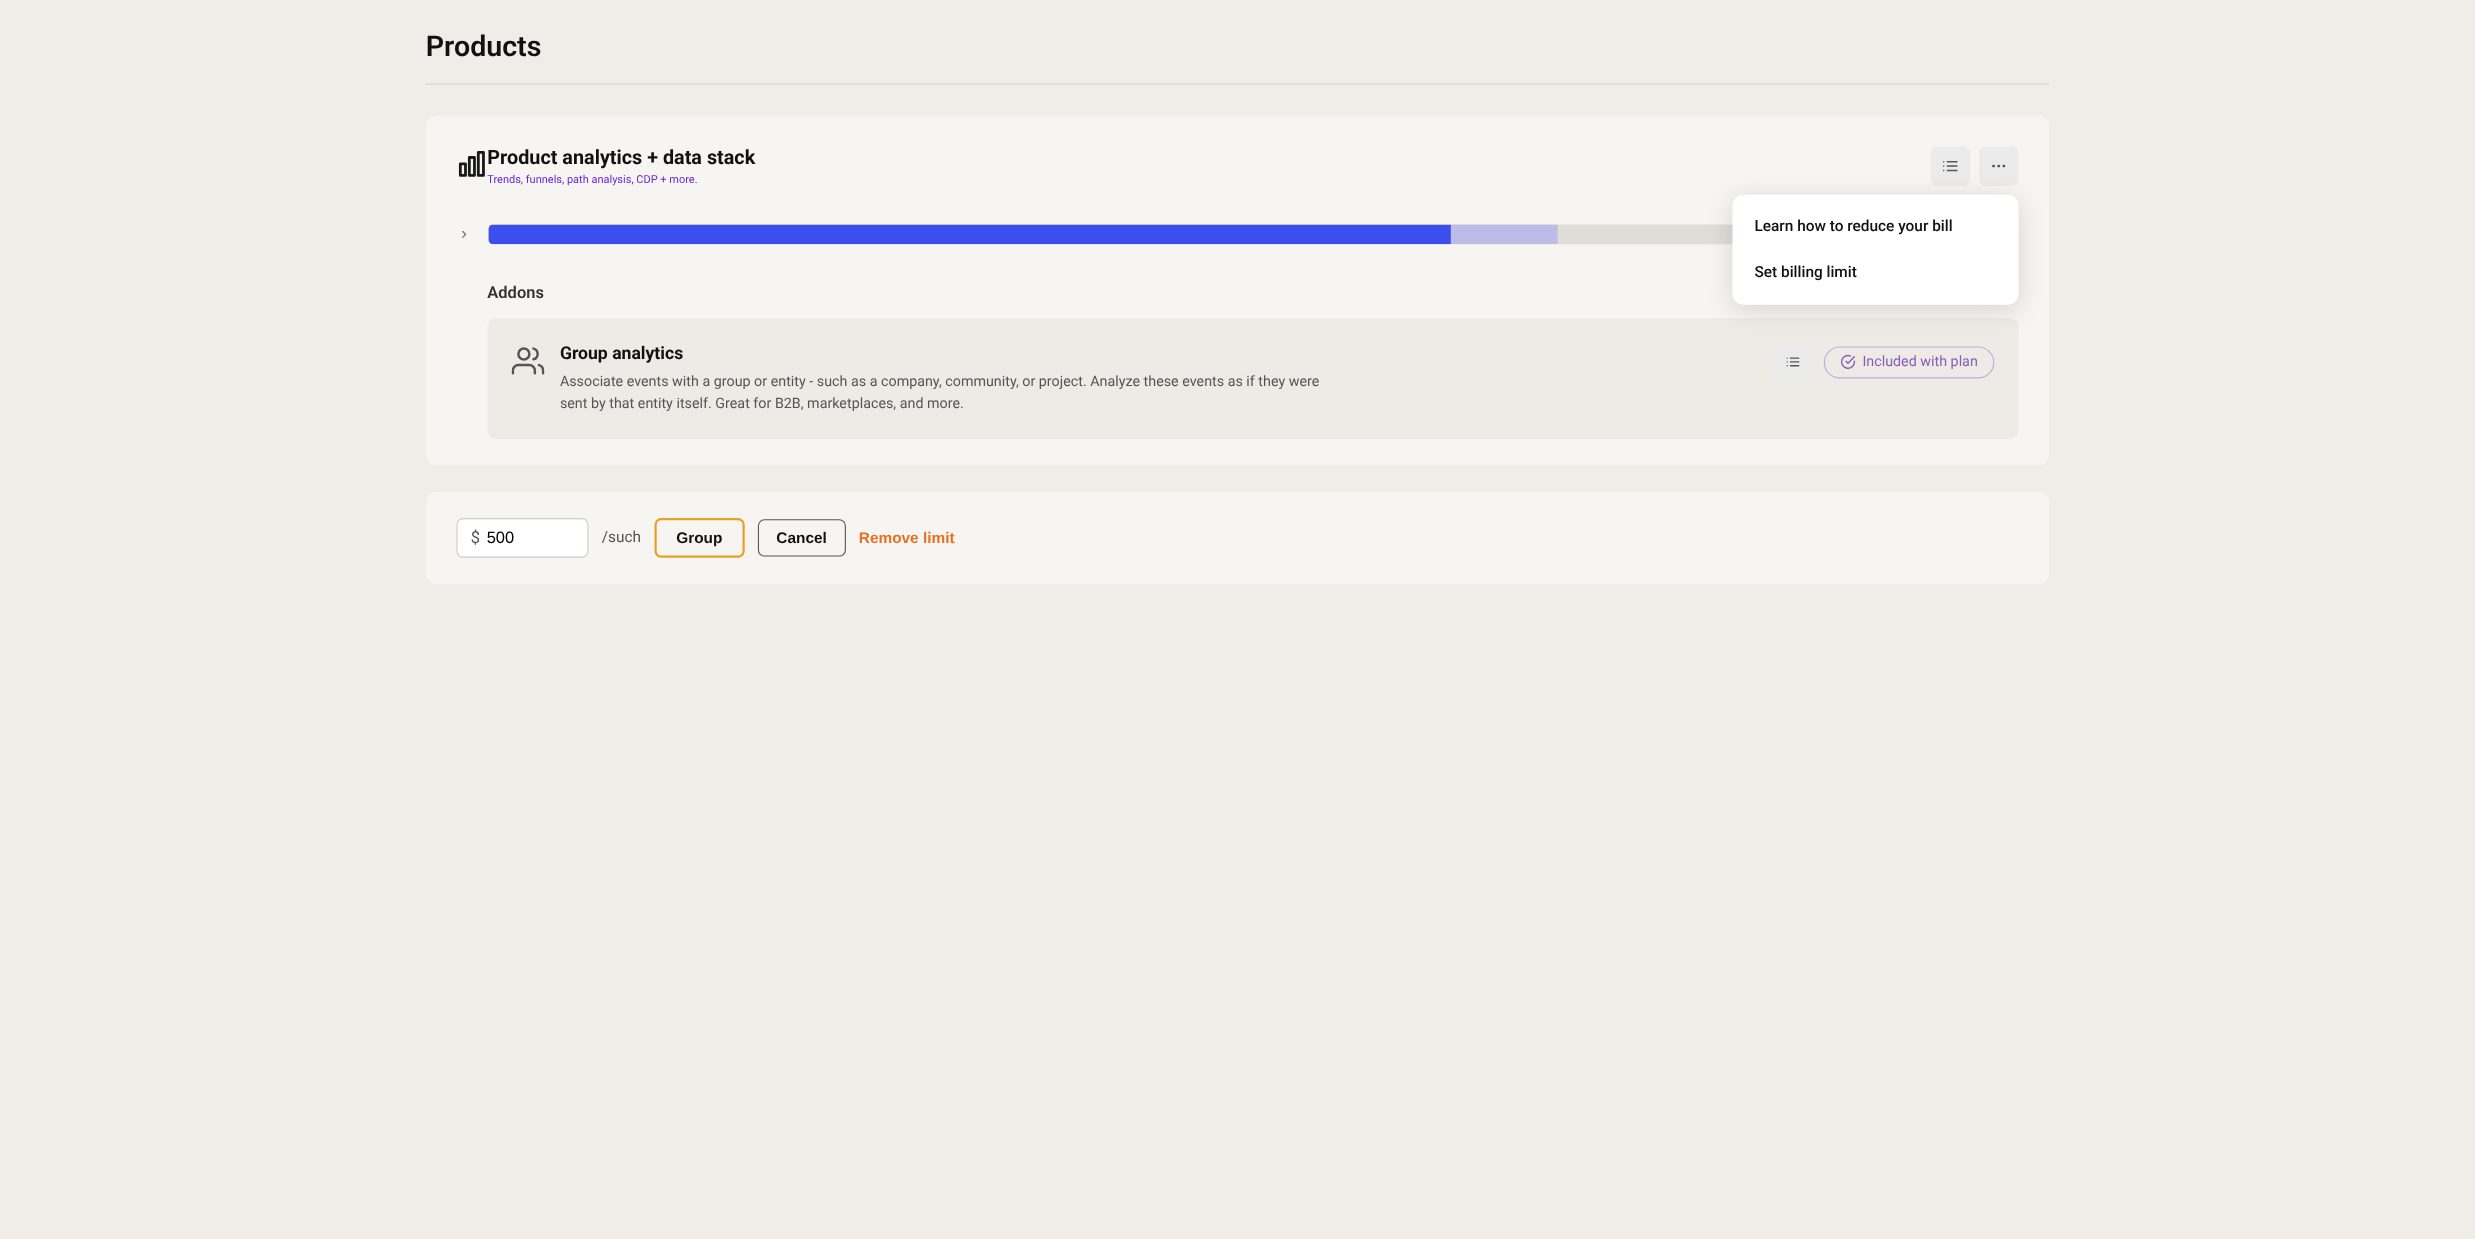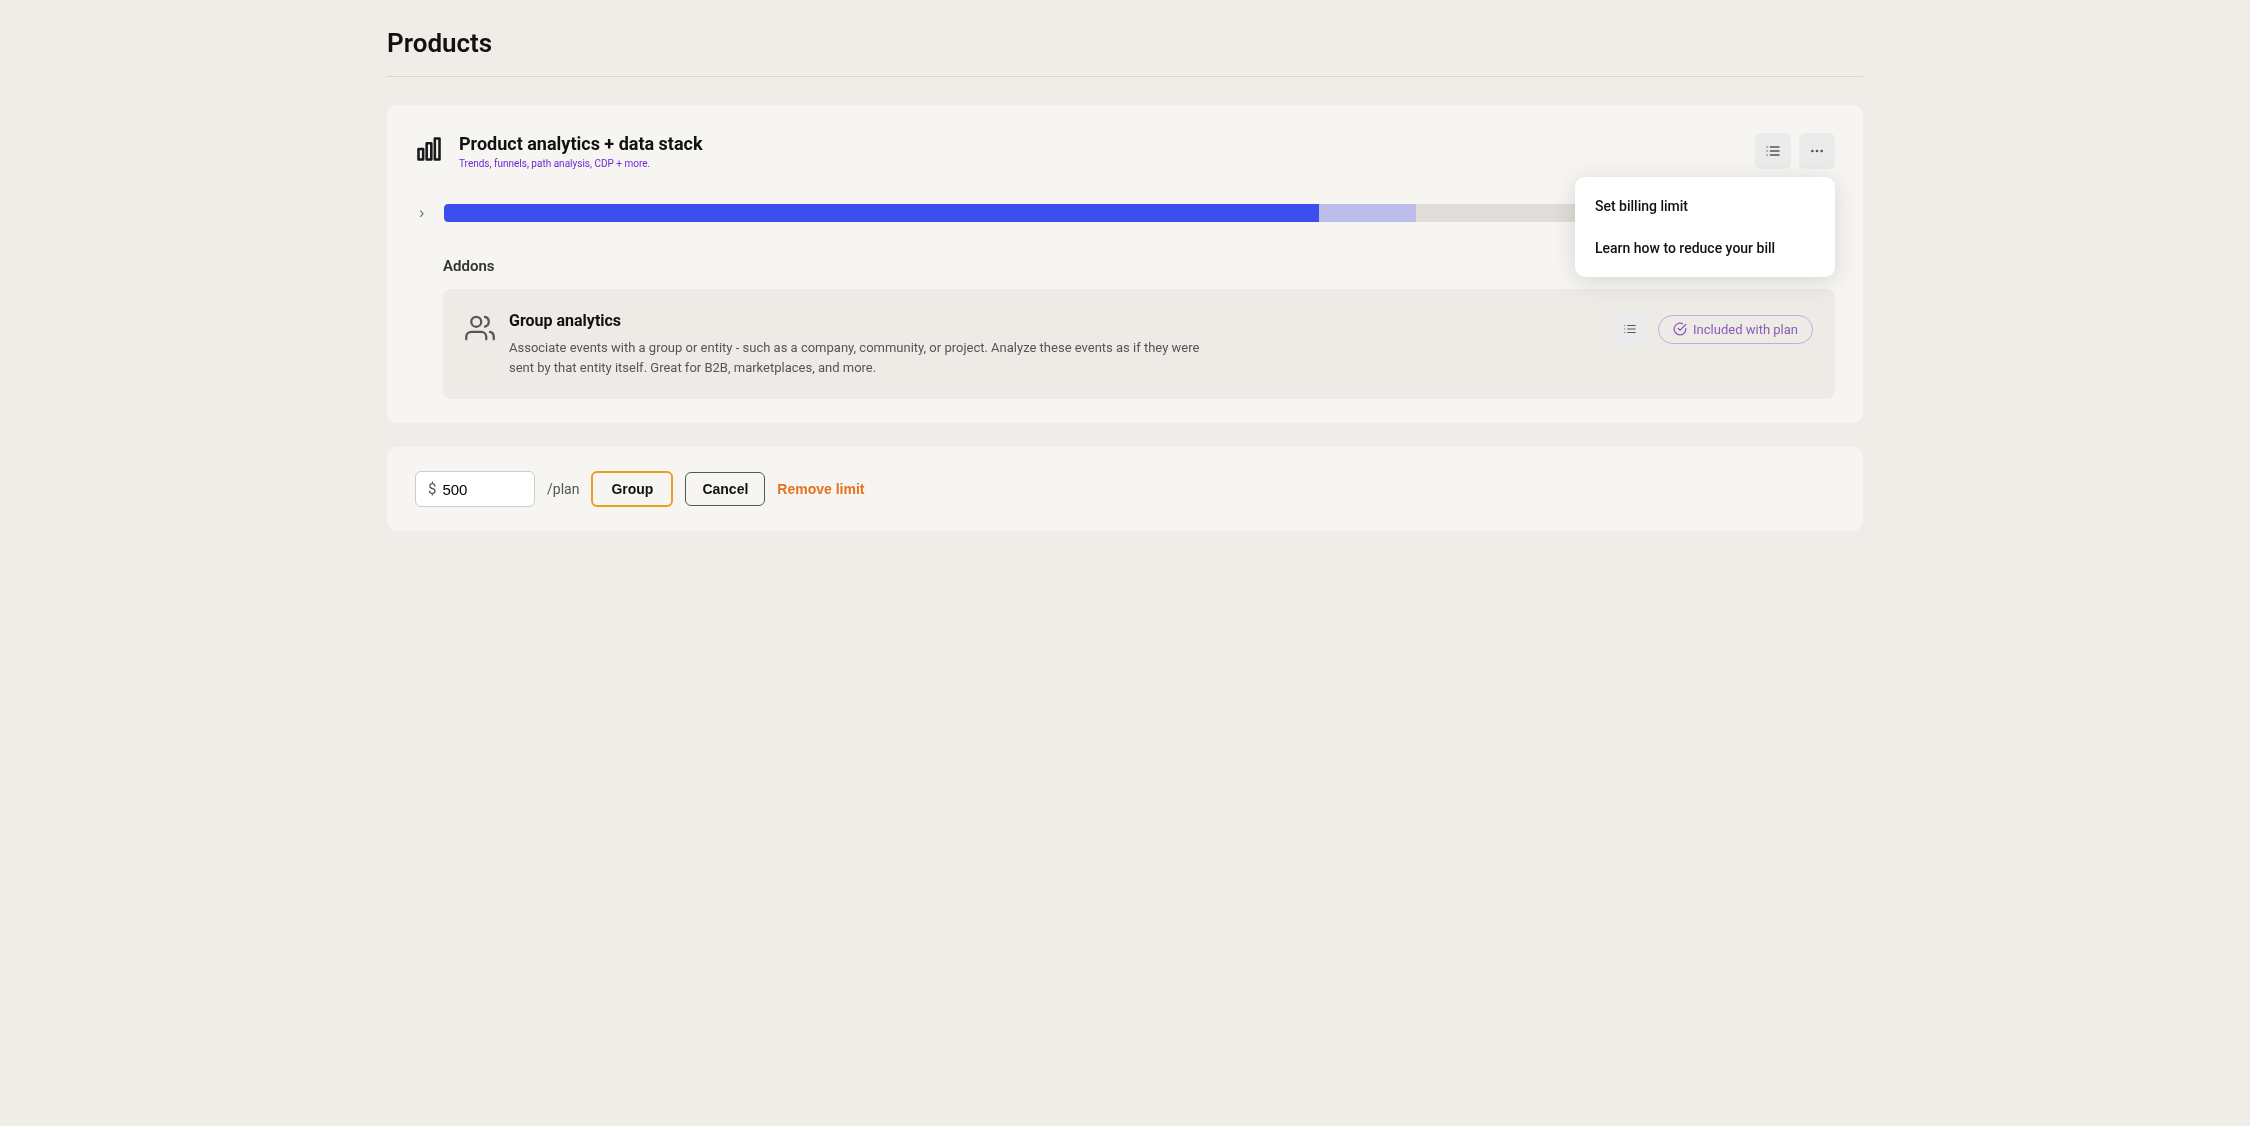--- a/index.html
+++ b/index.html
@@ -33,21 +33,20 @@
       position: relative;
     }
     .product-header {
       display: flex;
       align-items: flex-start;
       justify-content: space-between;
     }
     .product-header-left {
       display: flex;
       align-items: flex-start;
-      gap: 16px;
     }
     .product-icon {
       margin-top: 2px;
     }
     .product-icon svg {
       width: 28px;
       height: 28px;
     }
     .product-title {
       font-size: 18px;
@@ -306,22 +305,22 @@
         </button>
         <button class="icon-btn" title="More options">
           <svg width="16" height="16" viewBox="0 0 24 24" fill="currentColor">
             <circle cx="5" cy="12" r="2"></circle>
             <circle cx="12" cy="12" r="2"></circle>
             <circle cx="19" cy="12" r="2"></circle>
           </svg>
         </button>
 
         <div class="dropdown-menu">
+          <div class="dropdown-item">Learn how to reduce your bill</div>
           <div class="dropdown-item">Set billing limit</div>
-          <div class="dropdown-item">Learn how to reduce your bill</div>
         </div>
       </div>
     </div>
 
     <div class="usage-row">
       <button class="chevron-btn">›</button>
       <div class="bar-container">
         <div class="bar-used" style="width: 72%;"></div>
         <div class="bar-projected" style="left: 72%; width: 8%;"></div>
       </div>
@@ -375,18 +374,18 @@
         </div>
       </div>
     </div>
   </div>
 
   <div class="billing-footer">
     <div class="billing-input-wrap">
       <span>$</span>
       <input class="billing-input" type="text" value="500" style="">
     </div>
-    <span class="billing-month">/plan</span>
+    <span class="billing-month">/such</span>
     <button class="save-btn">Group</button>
     <button class="cancel-btn">Cancel</button>
     <button class="remove-limit-btn">Remove limit</button>
   </div>
 </div>
 
 </body></html>

